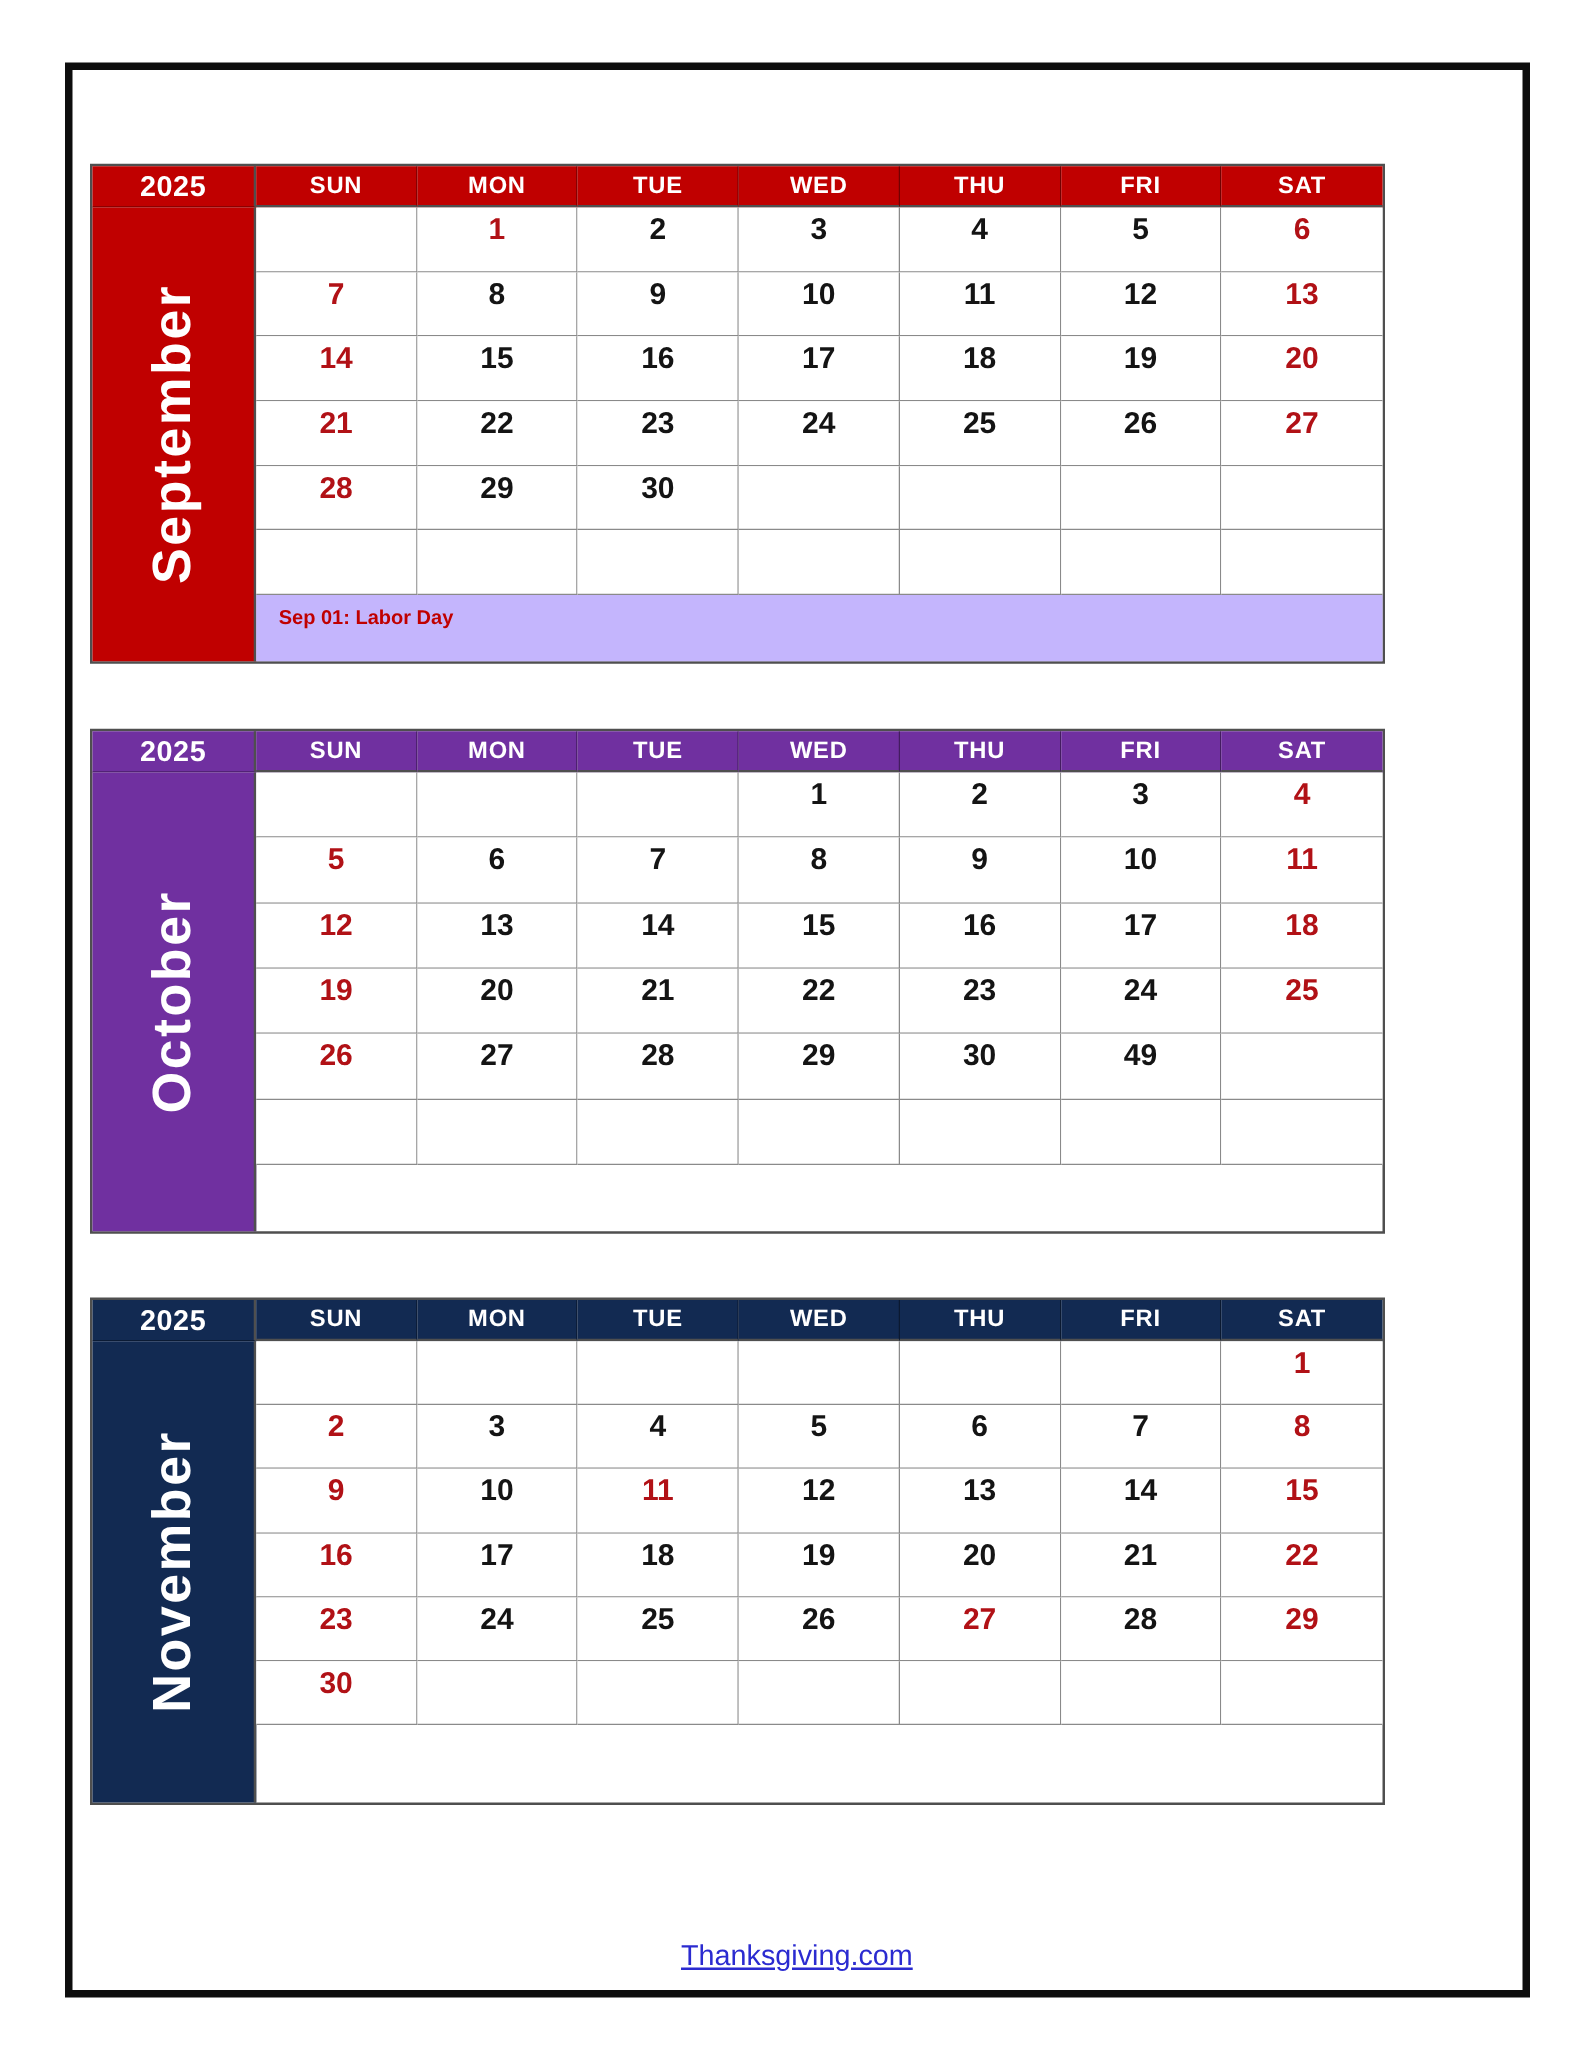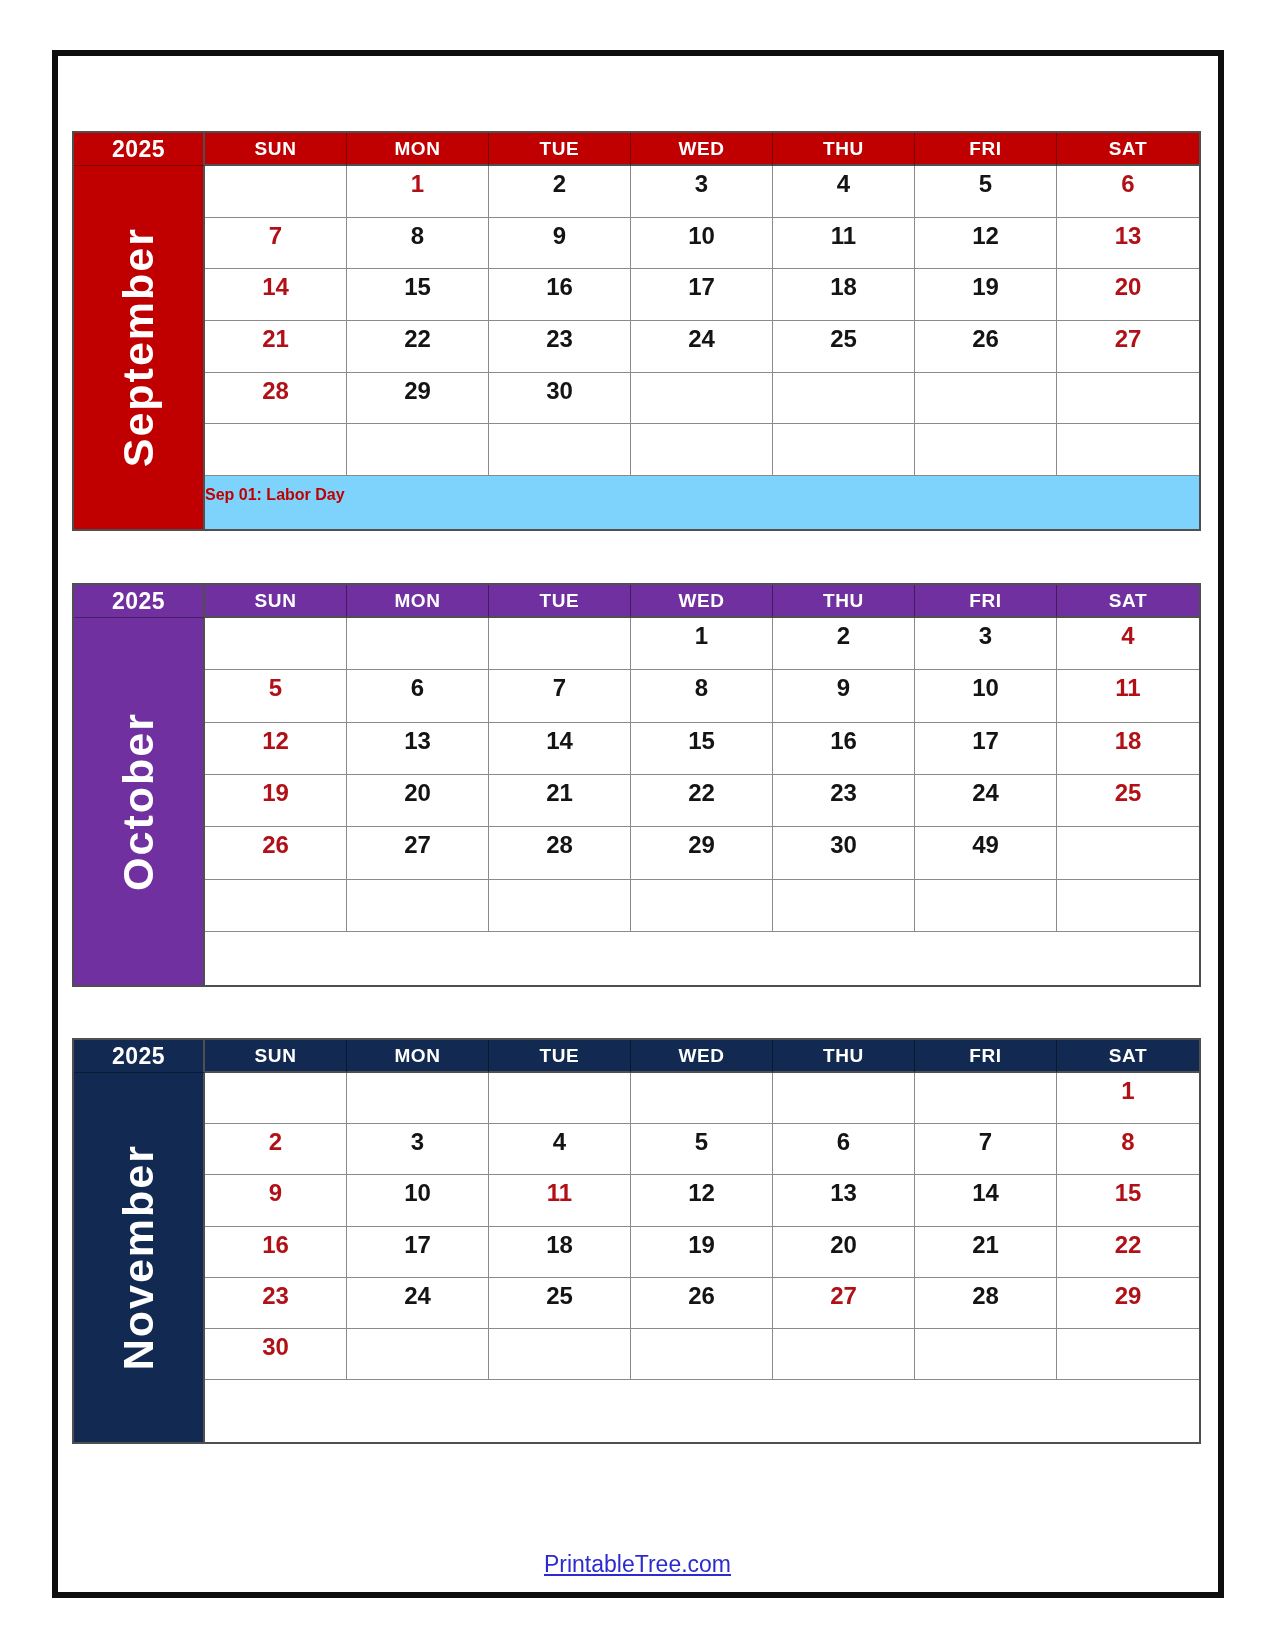--- a/index.html
+++ b/index.html
@@ -5,21 +5,21 @@
   html,body{margin:0;padding:0}
   body{
     width:1275px;height:1650px;position:relative;background:#ffffff;
     font-family:"Liberation Sans",sans-serif;
   }
   .page-border{
     position:absolute;left:52px;top:50px;width:1172px;height:1548px;
     box-sizing:border-box;border:6px solid #0e0e0e;background:transparent;
   }
   .month{
-    position:absolute;left:72px;width:1129px;
+    position:absolute;left:72px;width:1036px;
     display:grid;
     grid-template-columns:131px repeat(7,1fr);
     grid-template-rows:33px repeat(6,1fr) var(--hrow,53px);
     box-sizing:border-box;border:2px solid #4f4f4f;background:#fff;
   }
   .year-cell{
     grid-column:1;grid-row:1;background:var(--accent);color:#fff;
     font-weight:bold;font-size:23px;display:flex;align-items:center;justify-content:center;
     border-right:2px solid #4f4f4f;border-bottom:1px solid rgba(0,0,0,.35);
     letter-spacing:.5px;
@@ -41,22 +41,22 @@
   }
   .day-cell{
     border-right:1px solid #8a8a8a;border-bottom:1px solid #8a8a8a;
     box-sizing:border-box;text-align:center;padding-top:5px;
     font-weight:bold;font-size:24px;line-height:1.1;color:#141414;background:#fff;
   }
   .day-cell.last{border-right:none}
   .day-cell.red{color:#B11116}
   .holiday-cell{
     grid-column:2 / span 7;grid-row:8;box-sizing:border-box;
-    padding:7px 0 0 0;font-weight:bold;font-size:16px;line-height:1.5;
-    color:var(--note);background:#7dd3fc;
+    padding:7px 0 0 18px;font-weight:bold;font-size:16px;line-height:1.5;
+    color:var(--note);background:#c4b5fd;
   }
   .footer{position:absolute;left:0;right:0;top:1551px;text-align:center}
   .footer a{color:#2B2BD0;font-size:23px;text-decoration:underline;cursor:pointer}
 </style>
 </head>
 <body>
 
 <div class="page-border"></div>
 
 <section class="month" style="top: 131px; height: 400px; --hrow: 53px; --accent: #C00000; --note: #C00000;">
@@ -224,14 +224,14 @@
     <div class="day-cell red" style="grid-area: 7 / 2;">30</div>
     <div class="day-cell" style="grid-area: 7 / 3;"></div>
     <div class="day-cell" style="grid-area: 7 / 4;"></div>
     <div class="day-cell" style="grid-area: 7 / 5;"></div>
     <div class="day-cell" style="grid-area: 7 / 6;"></div>
     <div class="day-cell" style="grid-area: 7 / 7;"></div>
     <div class="day-cell last" style="grid-area: 7 / 8;"></div>
   </section>
 
 <div class="footer">
-  <a href="#">PrintableTree.com</a>
+  <a href="#">Thanksgiving.com</a>
 </div>
 
 </body></html>

